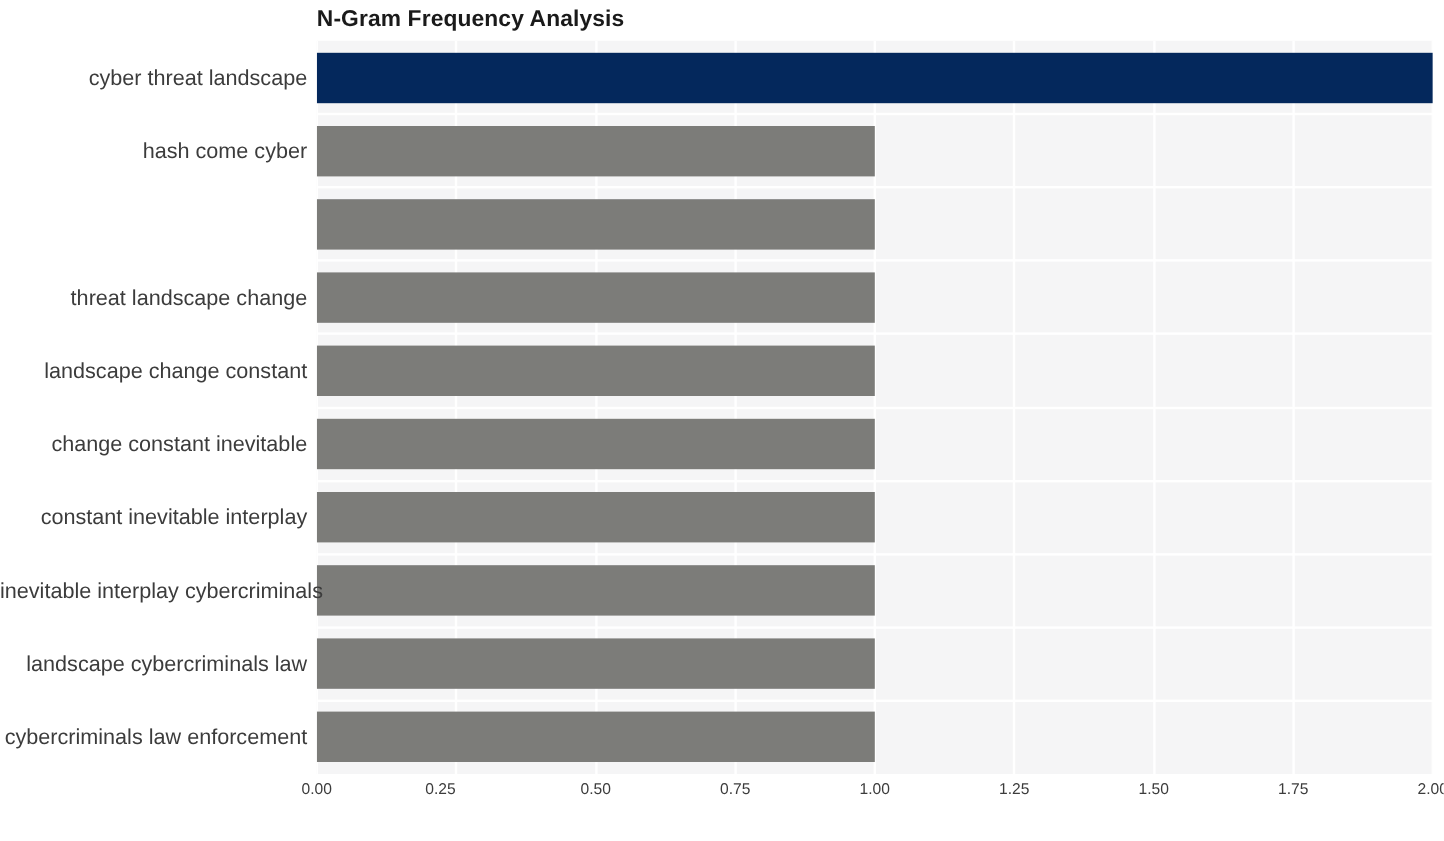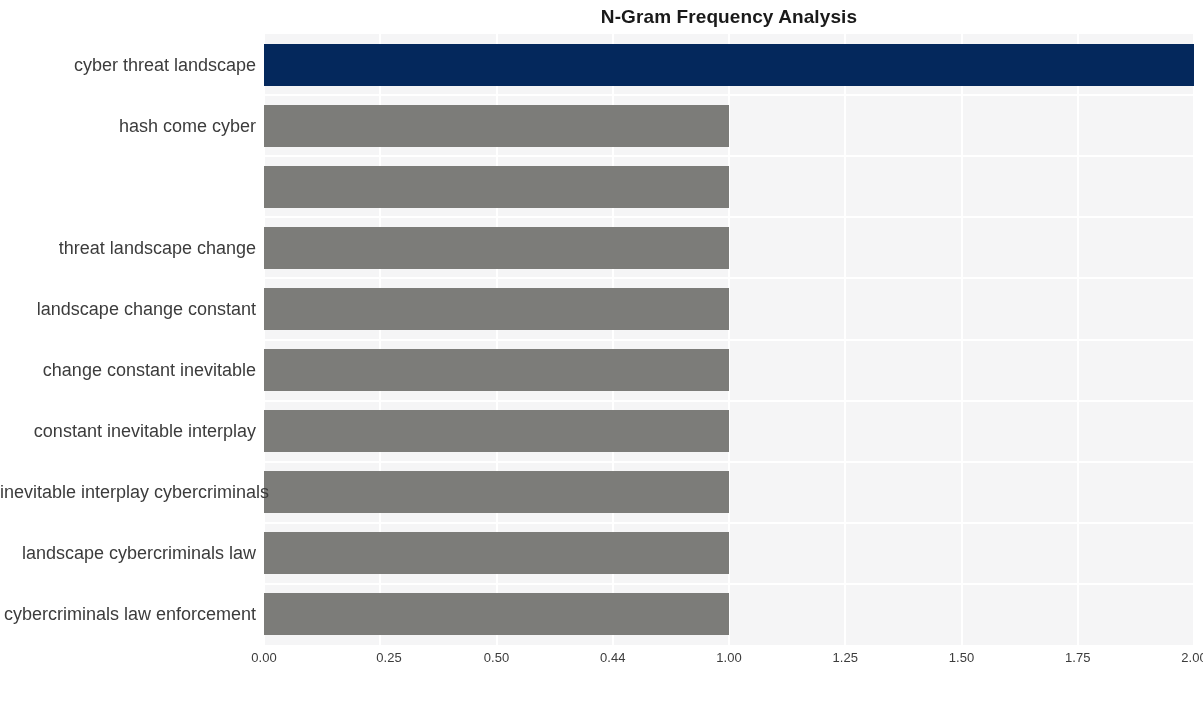--- a/index.html
+++ b/index.html
@@ -23,21 +23,20 @@
     height: 701px;
     background: #ffffff;
   }
 
   
   #chart-title {
     position: absolute;
     left: 264px;
     top: 6px;
     width: 930px;
-    text-align: center;
     font-size: 19px;
     font-weight: bold;
     color: #1a1a1a;
     letter-spacing: 0.1px;
     white-space: nowrap;
   }
 
   
   #plot-area {
     position: absolute;
@@ -168,23 +167,23 @@
       <div class="ytick-label" style="top: 266.95px;">landscape change constant</div>
       <div class="ytick-label" style="top: 328.05px;">change constant inevitable</div>
       <div class="ytick-label" style="top: 389.15px;">constant inevitable interplay</div>
       <div class="ytick-label" style="top: 450.25px; margin-left: 19px;">inevitable interplay cybercriminals</div>
       <div class="ytick-label" style="top: 511.35px;">landscape cybercriminals law</div>
       <div class="ytick-label" style="top: 572.45px;">cybercriminals law enforcement</div>
     </div>
 
   <div id="xlabels">
       <div class="xtick-label" style="left: 0px;">0.00</div>
-      <div class="xtick-label" style="left: 125px; text-align: right;">0.25</div>
+      <div class="xtick-label" style="left: 103px; text-align: right;">0.25</div>
       <div class="xtick-label" style="left: 232.5px;">0.50</div>
-      <div class="xtick-label" style="left: 348.75px;">0.44</div>
+      <div class="xtick-label" style="left: 348.75px;">0.75</div>
       <div class="xtick-label" style="left: 465px;">1.00</div>
       <div class="xtick-label" style="left: 581.25px;">1.25</div>
       <div class="xtick-label" style="left: 697.5px;">1.50</div>
       <div class="xtick-label" style="left: 813.75px;">1.75</div>
       <div class="xtick-label" style="left: 930px;">2.00</div>
     </div>
 
 
 </div>
 

